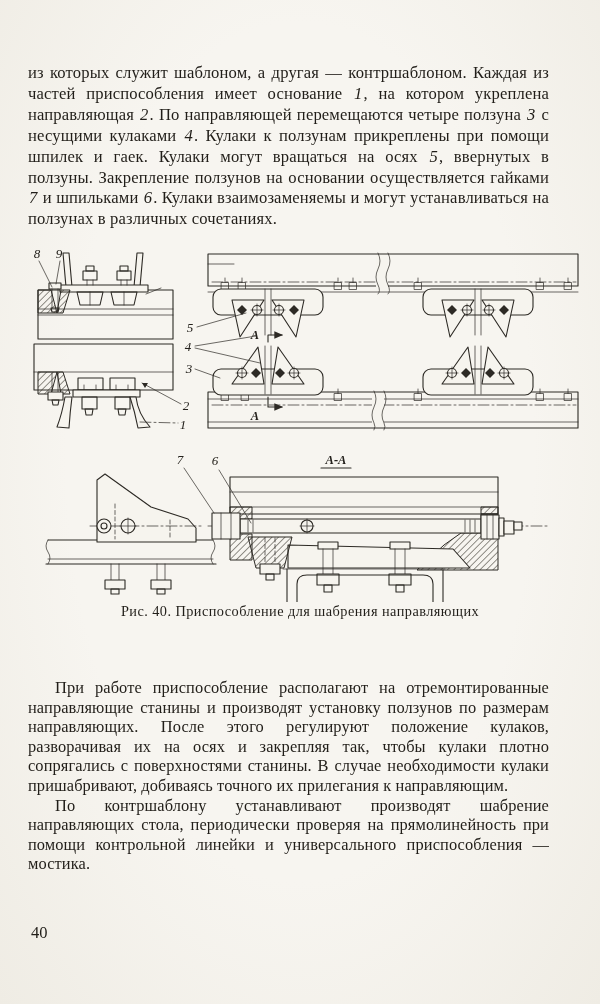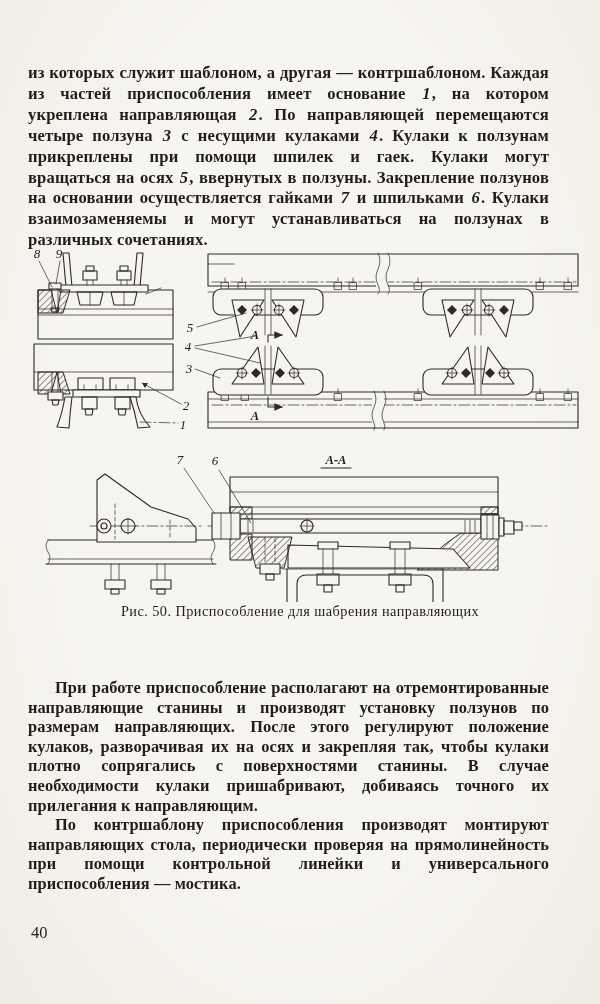--- a/index.html
+++ b/index.html
@@ -2,21 +2,21 @@
 <html><head>
 <meta charset="utf-8">
 <style>
   html,body{margin:0;padding:0;}
   body{
     width:600px;height:1004px;position:relative;overflow:hidden;
     background:radial-gradient(ellipse at 50% 45%, #f7f5f0 55%, #efece4 100%);
     font-family:"Liberation Serif","DejaVu Serif",serif;
     color:#211e19;
   }
-  .tb{position:absolute;left:28px;width:521px;text-align:justify;font-weight:bold;}
+  .tb{position:absolute;left:28px;width:521px;text-align:justify;}
   .tb p{margin:0;text-indent:27px;}
   #p1{top:63px;font-size:16.6px;line-height:20.9px;letter-spacing:.15px;}
   #p1 p{text-indent:0;}
   #lower{top:642px;font-size:16.4px;line-height:19.6px;letter-spacing:.1px;margin-top:36px;}
   .tb i{font-style:italic;padding:0 1px;}
   #fig{position:absolute;left:20px;top:242px;width:560px;height:360px;margin:0;}
   #cap{position:absolute;left:20px;top:603px;width:560px;text-align:center;
        font-size:14.3px;letter-spacing:.45px;}
   #pn{position:absolute;left:31px;top:923px;font-size:16.5px;}
   
@@ -278,20 +278,20 @@
     <path d="M277,360 L277,342 Q277,333 287,333 L403,333 Q413,333 413,342 L413,360" class="ln"></path>
 
     <line x1="164" y1="226" x2="194" y2="271" class="ln tn"></line>
     <line x1="199" y1="228" x2="231" y2="281" class="ln tn"></line>
     <text x="160" y="222">7</text>
     <text x="195" y="223">6</text>
   </g>
 </svg>
 </figure>
 
-<div id="cap">Рис. 50. Приспособление для шабрения направляющих</div>
+<div id="cap">Рис. 40. Приспособление для шабрения направляющих</div>
 
 <div id="lower" class="tb">
   <p>При работе приспособление располагают на отремонтированные направляющие станины и производят установку ползунов по размерам направляющих. После этого регулируют положение кулаков, разворачивая их на осях и закрепляя так, чтобы кулаки плотно сопрягались с поверхностями станины. В случае необходимости кулаки пришабривают, добиваясь точного их прилегания к направляющим.</p>
-  <p>По контршаблону приспособления производят монтируют направляющих стола, периодически проверяя на прямолинейность при помощи контрольной линейки и универсального приспособления — мостика.</p>
+  <p>По контршаблону устанавливают производят шабрение направляющих стола, периодически проверяя на прямолинейность при помощи контрольной линейки и универсального приспособления — мостика.</p>
 </div>
 
 <div id="pn">40</div>
 
 </body></html>

